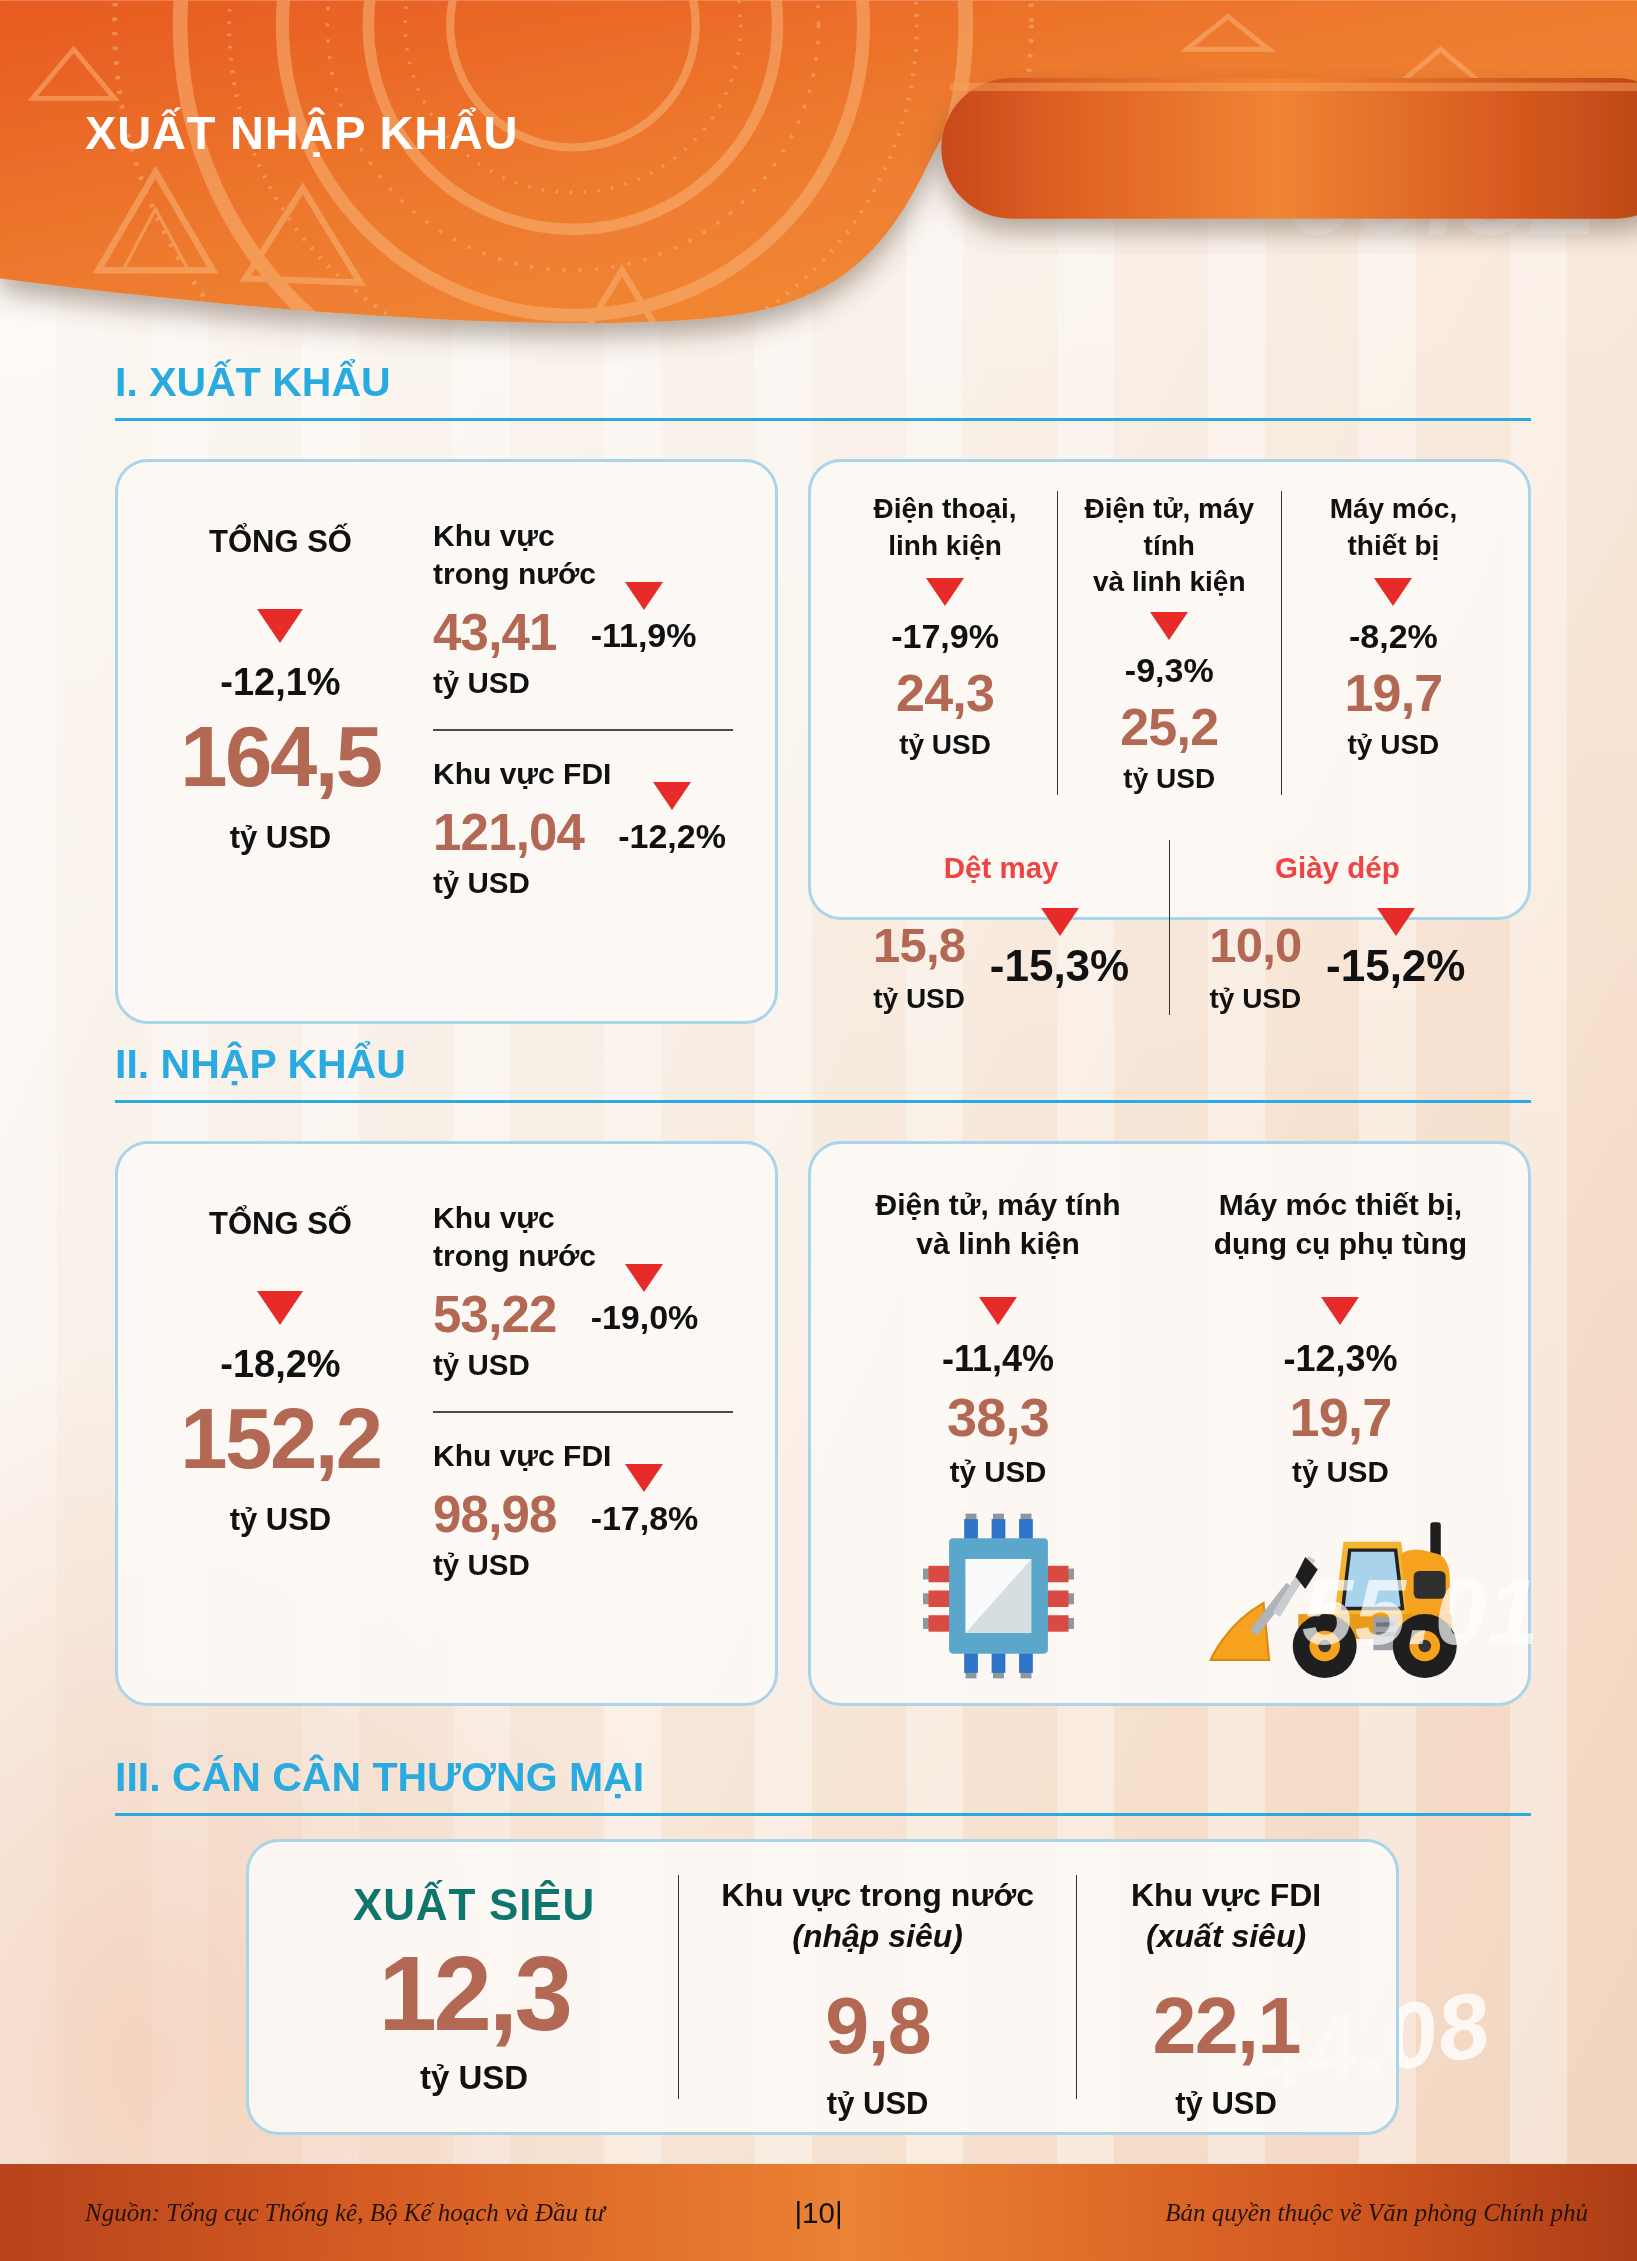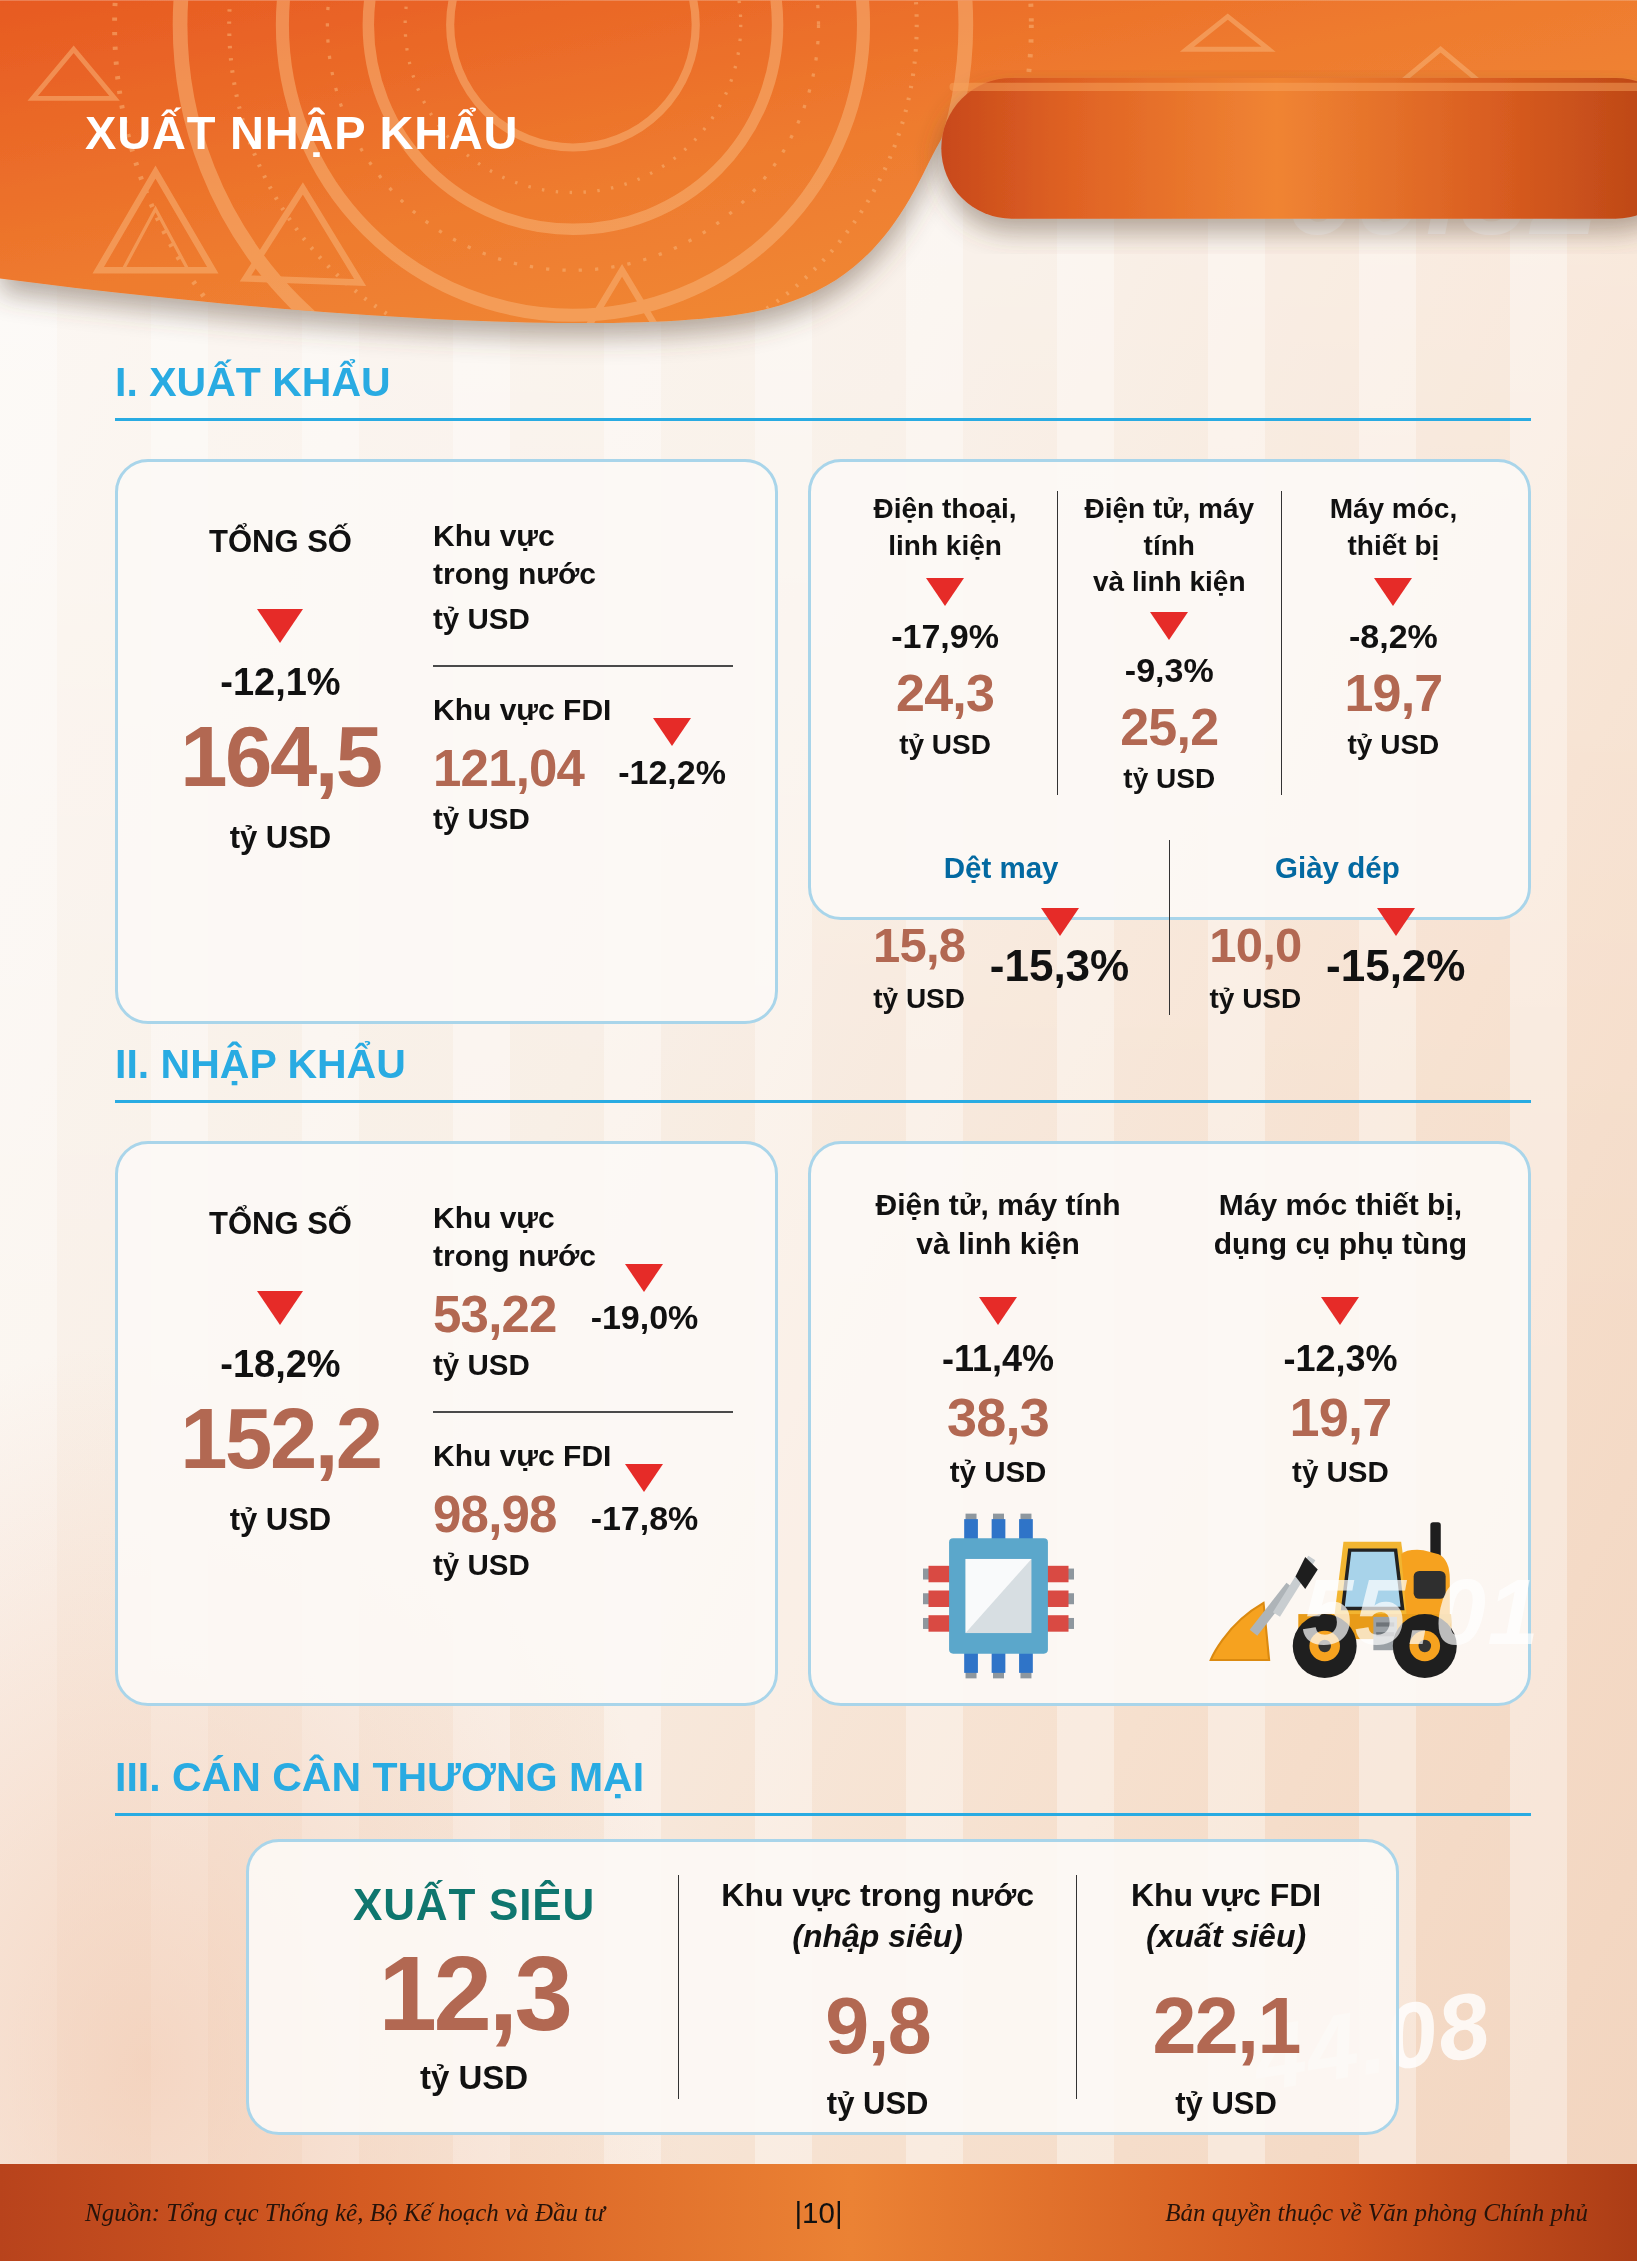--- a/index.html
+++ b/index.html
@@ -70,21 +70,21 @@
   .com-label{font-size:28px;font-weight:bold;color:#111;line-height:1.3;min-height:75px;}
   .com-label span{display:block;}
   .com-col .tri{margin-top:11.5px;}
   .com-pct{font-size:34px;font-weight:bold;color:#111;margin-top:11.5px;}
   .com-value{font-size:52px;font-weight:bold;color:#B26852;letter-spacing:-0.8px;margin-top:6.5px;}
   .com-unit{font-size:28px;font-weight:bold;color:#111;margin-top:6.5px;}
   .card-hdiv{height:1.6px;background:#333;margin:24.6px 8.2px 19.6px 8.2px;}
   .com-bottom{display:flex;flex:1;}
   .com-bcol{flex:1;display:flex;flex-direction:column;align-items:center;padding-top:11.5px;}
   .com-bcol + .com-bcol{border-left:1.6px solid #333;}
-  .bc-label{font-size:29.5px;font-weight:bold;color:#0369a1;}
+  .bc-label{font-size:29.5px;font-weight:bold;color:#ef4444;}
   .bc-row{display:flex;align-items:flex-start;margin-top:36px;}
   .bc-left{display:flex;flex-direction:column;align-items:center;text-align:center;}
   .bc-value{font-size:49px;font-weight:bold;color:#B26852;letter-spacing:-0.8px;line-height:1;}
   .bc-unit{font-size:28px;font-weight:bold;color:#111;margin-top:13px;}
   .bc-pct-col{display:flex;flex-direction:column;align-items:center;margin-left:24.6px;margin-top:-13px;}
   .bc-pct-col .pct{font-size:44px;font-weight:bold;color:#111;margin-top:4.9px;white-space:nowrap;}
 
   
   .imp-card{flex:1;height:565px;display:flex;padding:41px 16.4px 19.6px 16.4px;}
   .imp-col{flex:1;display:flex;flex-direction:column;align-items:center;text-align:center;}
@@ -192,20 +192,27 @@
           <div class="tc-label">TỔNG SỐ</div>
           <span class="tri"></span>
           <div class="tc-pct">-12,1%</div>
           <div class="tc-value">164,5</div>
           <div class="tc-unit">tỷ USD</div>
         </div>
         <div class="tc-right">
           <div class="region-label">
             <span>Khu vực</span>
             <span>trong nước</span>
+          </div>
+          <div class="region-row">
+            <div class="region-value">43,41</div>
+            <div class="pct-col">
+              <span class="tri tri-s"></span>
+              <span class="pct">-11,9%</span>
+            </div>
           </div>
           <div class="region-unit">tỷ USD</div>
           <div class="hdivider"></div>
           <div class="region-label">
             <span>Khu vực FDI</span>
           </div>
           <div class="region-row">
             <div class="region-value">121,04</div>
             <div class="pct-col">
               <span class="tri tri-s"></span>

